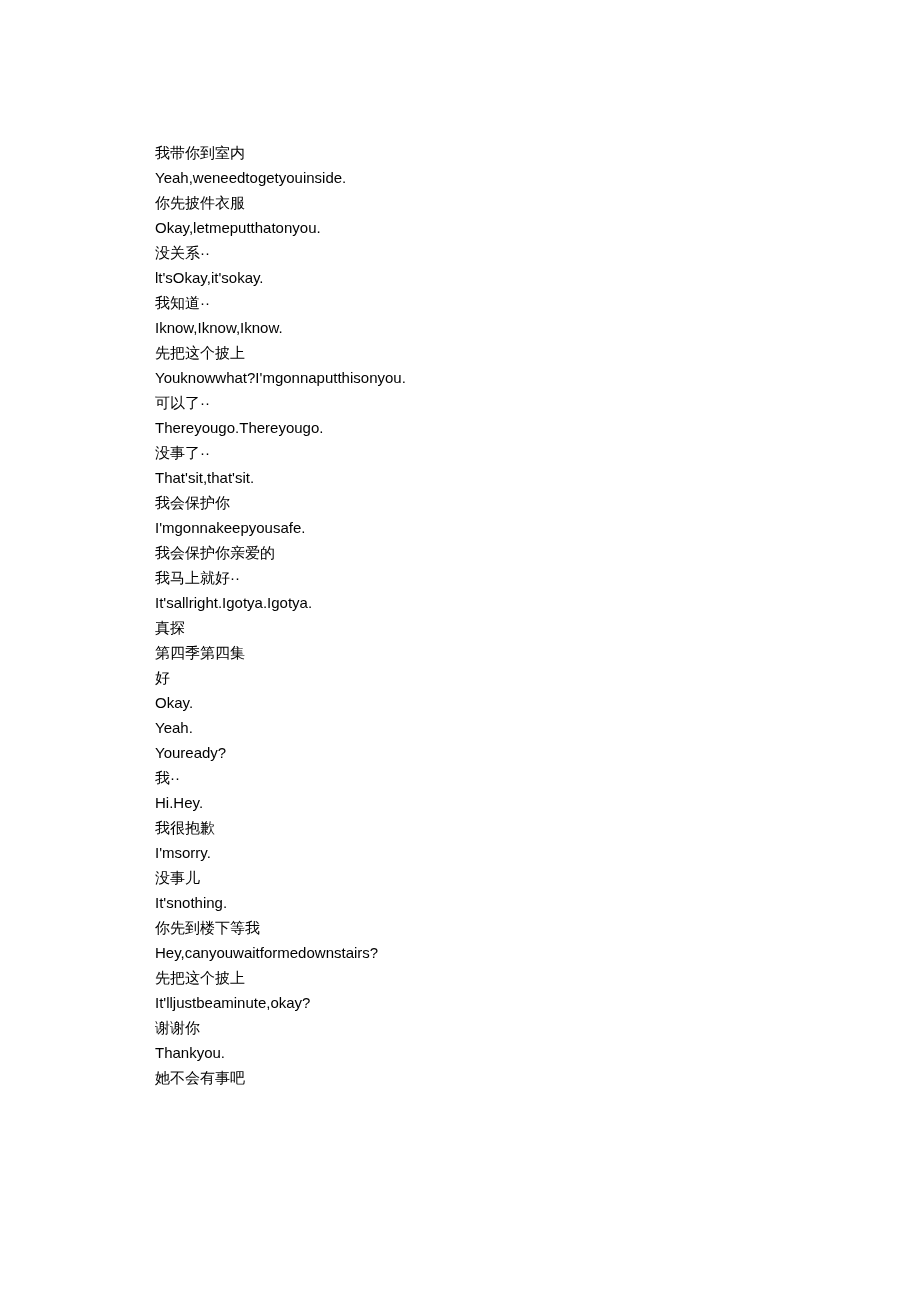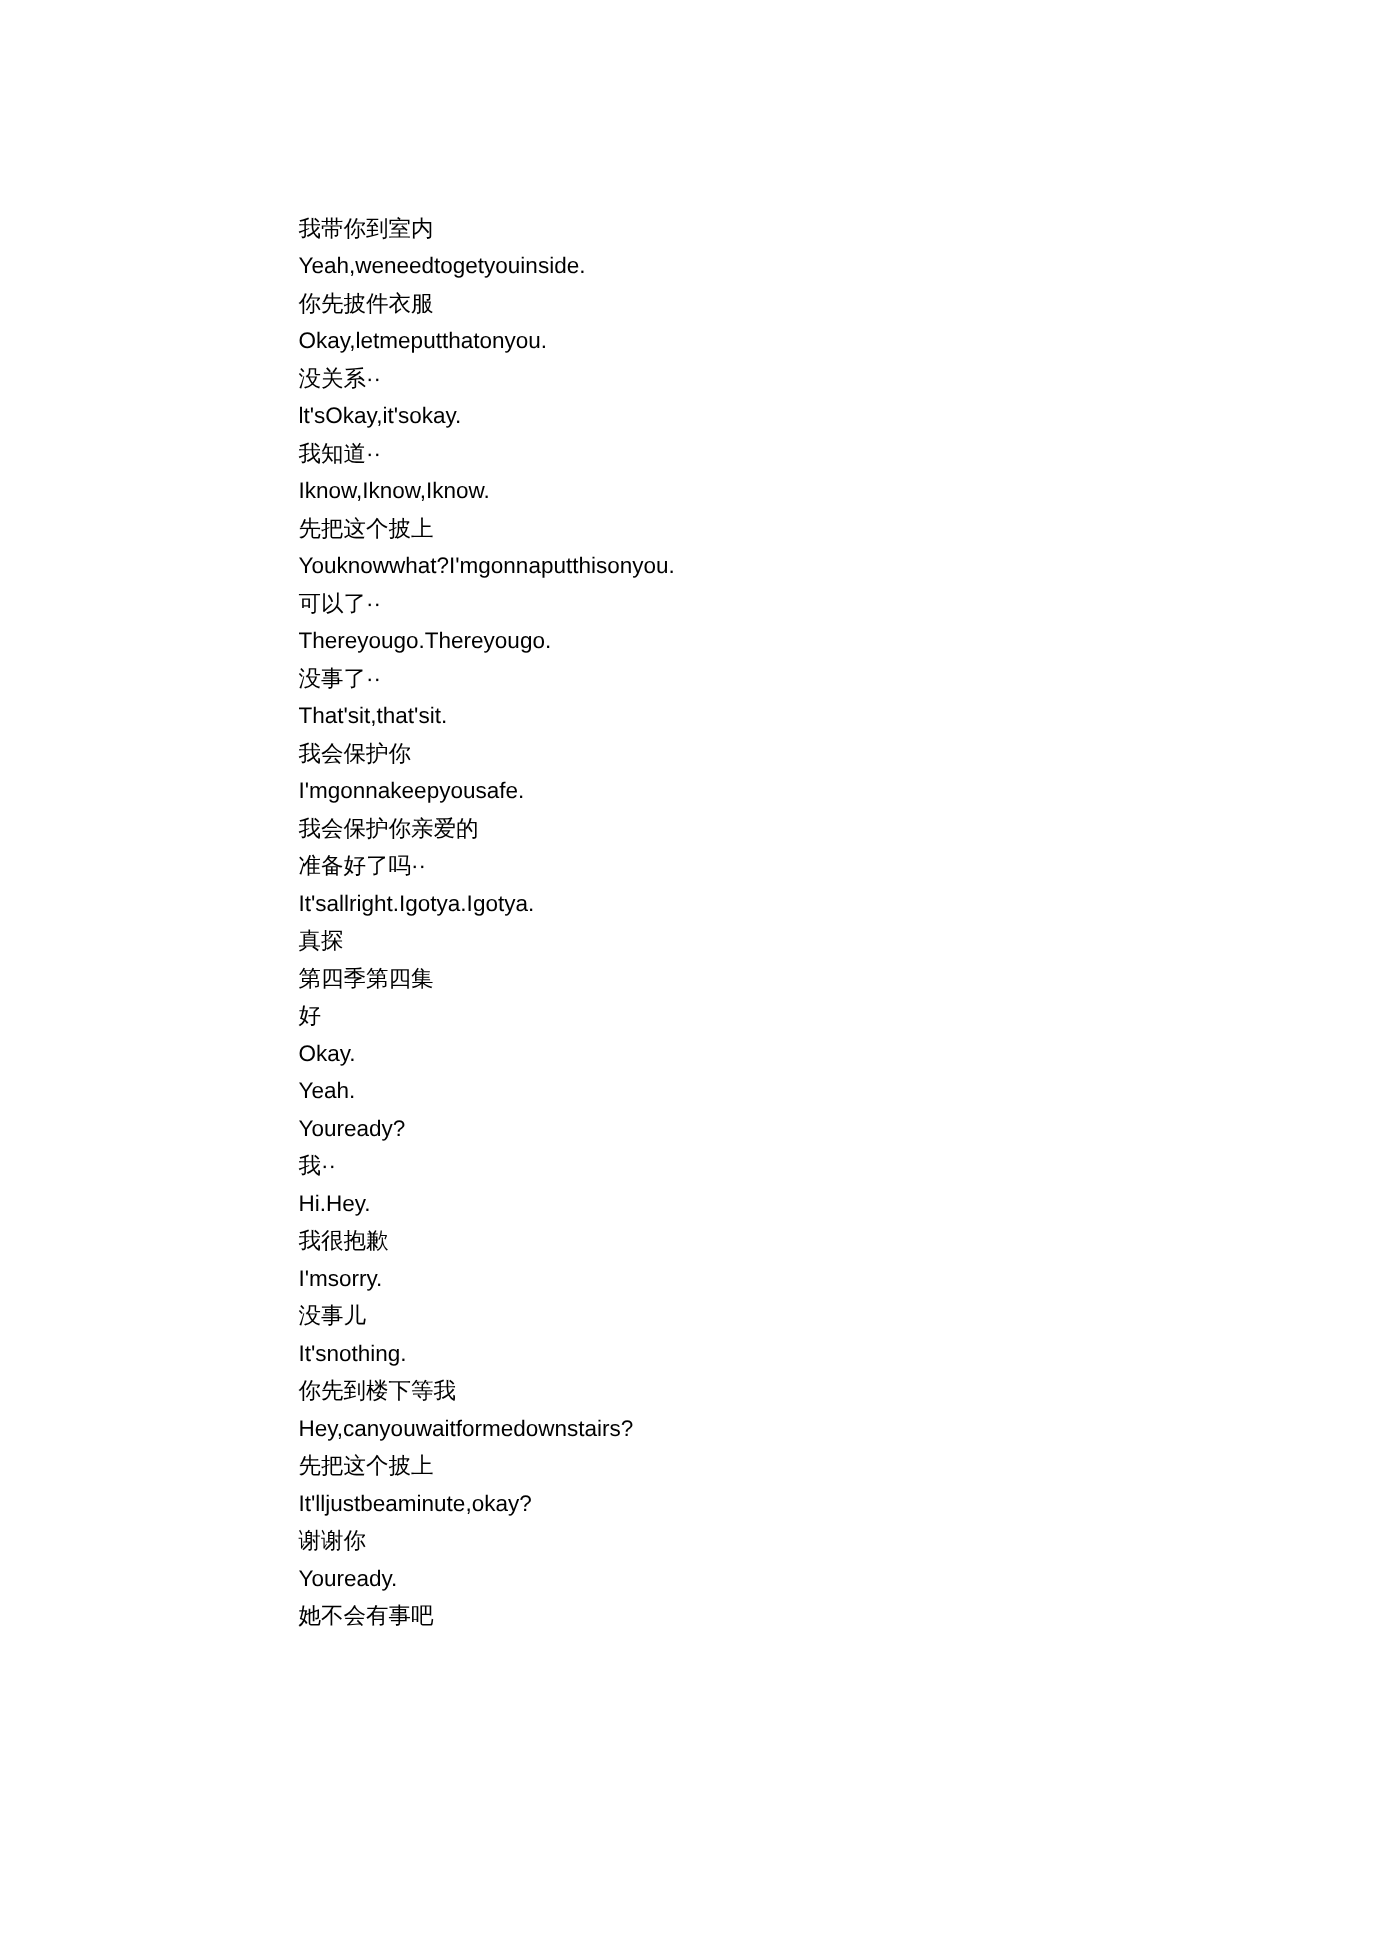--- a/index.html
+++ b/index.html
@@ -4,21 +4,20 @@
   <style>
     body {
       margin: 0;
       padding: 0;
       background: #ffffff;
       font-family: "Microsoft YaHei", "SimSun", Arial, sans-serif;
       width: 920px;
     }
     .content {
       padding: 140px 155px 80px 155px;
-      margin-left: 44px;
     }
     .line {
       font-size: 15px;
       line-height: 25px;
       color: #000000;
       white-space: pre;
     }
   </style>
 </head>
 <body>
@@ -34,34 +33,34 @@
     <div class="line">Iknow,Iknow,Iknow.</div>
     <div class="line">先把这个披上</div>
     <div class="line">Youknowwhat?I'mgonnaputthisonyou.</div>
     <div class="line">可以了··</div>
     <div class="line">Thereyougo.Thereyougo.</div>
     <div class="line">没事了··</div>
     <div class="line">That'sit,that'sit.</div>
     <div class="line">我会保护你</div>
     <div class="line">I'mgonnakeepyousafe.</div>
     <div class="line">我会保护你亲爱的</div>
-    <div class="line">准备好了吗··</div>
+    <div class="line">我马上就好··</div>
     <div class="line">It'sallright.Igotya.Igotya.</div>
     <div class="line">真探</div>
     <div class="line">第四季第四集</div>
     <div class="line">好</div>
     <div class="line">Okay.</div>
     <div class="line">Yeah.</div>
     <div class="line">Youready?</div>
     <div class="line">我··</div>
     <div class="line">Hi.Hey.</div>
     <div class="line">我很抱歉</div>
     <div class="line">I'msorry.</div>
     <div class="line">没事儿</div>
     <div class="line">It'snothing.</div>
     <div class="line">你先到楼下等我</div>
     <div class="line">Hey,canyouwaitformedownstairs?</div>
     <div class="line">先把这个披上</div>
     <div class="line">It'lljustbeaminute,okay?</div>
     <div class="line">谢谢你</div>
-    <div class="line">Youready.</div>
+    <div class="line">Thankyou.</div>
     <div class="line">她不会有事吧</div>
   </div>
 
 </body></html>

